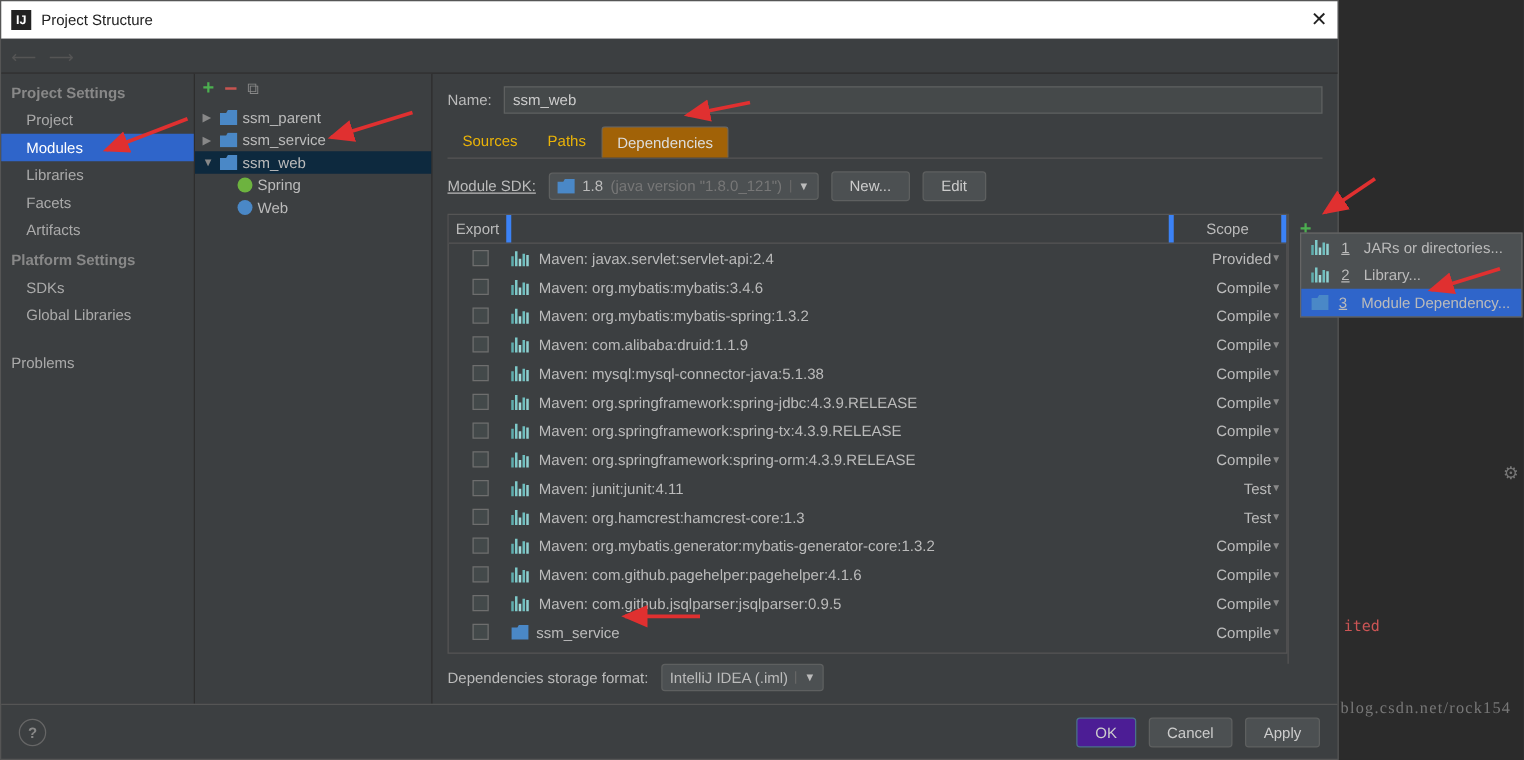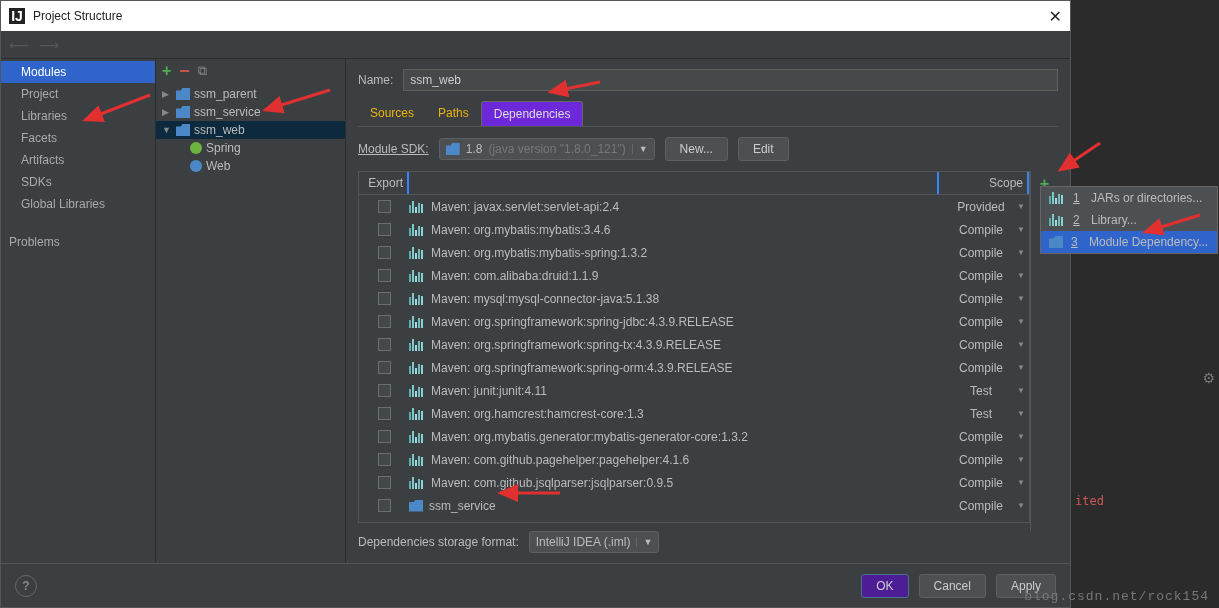--- a/index.html
+++ b/index.html
@@ -1,19 +1,19 @@
 <!DOCTYPE html>
 <html><head>
 <meta charset="utf-8">
 <style>
 *{box-sizing:border-box;margin:0;padding:0;font-family:"Segoe UI",Arial,sans-serif;font-size:12px;color:#bbb;user-select:none}
 body{background:#2b2b2b;width:1219px;height:608px;overflow:hidden;position:relative}
 .dialog{position:absolute;left:0;top:0;width:1071px;height:608px;background:#3c3f41;border:1px solid #555;display:flex;flex-direction:column}
 .titlebar{height:30px;background:#fff;display:flex;align-items:center;padding:0 8px;color:#222}
-.titlebar .ico{width:16px;height:16px;background:#222;margin-right:8px;display:flex;align-items:center;justify-content:center;color:#fff;font-weight:bold;font-size:14px}
+.titlebar .ico{width:16px;height:16px;background:#222;margin-right:8px;display:flex;align-items:center;justify-content:center;color:#fff;font-weight:bold;font-size:10px}
 .titlebar .title{flex:1;color:#222}
 .titlebar .close{font-size:16px;color:#222;cursor:pointer}
 .toolbar{height:28px;background:#3c3f41;border-bottom:1px solid #2d2d2d;display:flex;align-items:center;padding:0 8px;gap:10px}
 .toolbar .arrow{color:#555;font-size:14px}
 .body{flex:1;display:flex;min-height:0}
 .leftcol{width:155px;background:#3c3f41;border-right:1px solid #2d2d2d;padding-top:2px}
 .section-h{padding:6px 8px 4px;color:#888;font-weight:bold}
 .leftitem{padding:4px 8px 4px 20px;color:#aaa;cursor:pointer}
 .leftitem.sel{background:#2f65ca;color:#fff}
 .midcol{width:190px;background:#3c3f41;border-right:1px solid #2d2d2d;display:flex;flex-direction:column}
@@ -26,60 +26,60 @@
 .tn .tw{width:10px;color:#888;font-size:9px}
 .tn.sel{background:#0d293e}
 .foldico{width:14px;height:12px;background:#4a88c7;clip-path:polygon(0 20%,35% 20%,45% 0,100% 0,100% 100%,0 100%)}
 .springico{width:12px;height:12px;border-radius:50%;background:#6db33f}
 .webico{width:12px;height:12px;border-radius:50%;background:#4a88c7}
 .rightcol{flex:1;display:flex;flex-direction:column;padding:10px 12px 0;min-width:0}
 .namerow{display:flex;align-items:center;gap:10px;margin-bottom:10px}
 .namerow input{flex:1;background:#45494a;border:1px solid #5e6060;padding:3px 6px;color:#ccc}
 .tabs{display:flex;border-bottom:1px solid #555;margin-bottom:10px}
 .tab{padding:5px 12px;color:#eab308;cursor:pointer}
-.tab.sel{background:#6d28d9;color:#ddd;border:1px solid #666;border-bottom:none;border-radius:3px 3px 0 0}
+.tab.sel{background:#a16207;color:#ddd;border:1px solid #666;border-bottom:none;border-radius:3px 3px 0 0}
 .sdkrow{display:flex;align-items:center;gap:10px;margin-bottom:10px}
 .sdkrow .lbl{text-decoration:underline}
 .combo{display:flex;align-items:center;background:#4c5052;border:1px solid #5e6060;border-radius:3px;padding:3px 6px;gap:6px}
 .combo .drop{border-left:1px solid #666;padding-left:6px;font-size:9px}
 .btn{background:#4c5052;border:1px solid #5e6060;border-radius:3px;padding:4px 14px;cursor:pointer;color:#ccc}
 .btn.primary{background:#4c1d95;border-color:#4a708b}
 .depbox{border:1px solid #555;display:flex;flex-direction:column;flex:1;min-height:0;margin-bottom:8px}
 .dephead{display:flex;background:#3c3f41;border-bottom:1px solid #555}
-.dephead .col{border-right:2px solid #3b82f6;text-align:right}
+.dephead .col{border-right:4px solid #3b82f6;text-align:center}
 .col-exp{width:50px;text-align:center;padding:4px}
 .col-lib{flex:1;padding:4px}
 .col-scope{width:90px;text-align:center;padding:4px}
 .deplist{flex:1;overflow:hidden}
 .deprow{display:flex;align-items:center;height:23px}
 .deprow .chk{width:50px;display:flex;justify-content:center}
 .deprow .chk .box{width:13px;height:13px;background:#43494a;border:1px solid #6e6e6e}
 .deprow .libname{flex:1;display:flex;align-items:center;gap:6px}
 .libico{width:16px;height:12px;display:flex;gap:1px;align-items:flex-end}
 .libico span{width:2px;background:#7ec9c9}
 .libico span:nth-child(1){height:8px;background:#5faeae}
 .libico span:nth-child(2){height:12px;background:#7ec9c9}
 .libico span:nth-child(3){height:6px;background:#9fd9d9}
 .libico span:nth-child(4){height:10px;background:#6fbfbf}
 .libico span:nth-child(5){height:9px;background:#8fd0d0}
-.deprow .scope{width:78px;text-align:center;padding-left:6px}
+.deprow .scope{width:78px;text-align:right;padding-left:6px}
 .deprow .dropb{width:12px;font-size:8px;color:#888}
 .sidetools{width:28px;border-left:1px solid #555;display:flex;flex-direction:column;align-items:center;padding-top:4px;gap:8px}
 .sidetools .tplus{color:#4caf50;font-size:16px;font-weight:bold}
 .sidetools .tminus{color:#666;font-size:18px}
 .sidetools .tedit{color:#666;font-size:12px}
 .depwrap{display:flex;flex:1;min-height:0}
 .fmtrow{display:flex;align-items:center;gap:10px;margin-bottom:10px}
 .footer{height:44px;border-top:1px solid #555;display:flex;align-items:center;justify-content:flex-end;padding:0 14px;gap:10px}
 .help{position:absolute;left:14px;width:22px;height:22px;border-radius:50%;border:1px solid #666;color:#888;display:flex;align-items:center;justify-content:center;font-weight:bold}
 .popup{position:absolute;left:1040px;top:186px;background:#4c5052;border:1px solid #666;width:178px}
 .popup .pitem{display:flex;align-items:center;padding:4px 8px;gap:8px;cursor:pointer}
 .popup .pitem.sel{background:#2f65ca;color:#fff}
 .popup .pitem .num{text-decoration:underline;width:10px}
-.watermark{position:absolute;bottom:4px;right:10px;color:#777;font-family:Liberation Mono, monospace;font-size:13px;letter-spacing:1px}
+.watermark{position:absolute;bottom:34px;right:10px;color:#777;font-family:Liberation Serif, serif;font-size:13px;letter-spacing:1px}
 .bgtext{position:absolute;left:1075px;top:494px;color:#cc5555;font-family:monospace}
 .gear{position:absolute;right:4px;top:370px;color:#777;font-size:14px}
 .arrow-red{position:absolute;pointer-events:none}
 .arrow-red svg{overflow:visible}
 .grey{color:#777}
 </style>
 </head>
 <body>
 
 <div class="bgtext">ited</div>
@@ -90,25 +90,27 @@
     <div class="ico">IJ</div>
     <div class="title">Project Structure</div>
     <div class="close">✕</div>
   </div>
   <div class="toolbar">
     <span class="arrow">⟵</span>
     <span class="arrow">⟶</span>
   </div>
   <div class="body">
     <div class="leftcol">
+      <div class="section-h">Project Settings</div>
+      <div class="leftitem">Project</div>
       <div class="leftitem sel">Modules</div>
-      <div class="leftitem">Project</div>
       <div class="leftitem">Libraries</div>
       <div class="leftitem">Facets</div>
       <div class="leftitem">Artifacts</div>
+      <div class="section-h">Platform Settings</div>
       <div class="leftitem">SDKs</div>
       <div class="leftitem">Global Libraries</div>
       <div style="height:16px"></div>
       <div class="leftitem" style="padding-left:8px">Problems</div>
     </div>
 
     <div class="midcol">
       <div class="midtool">
         <span class="plus">+</span>
         <span class="minus">−</span>

